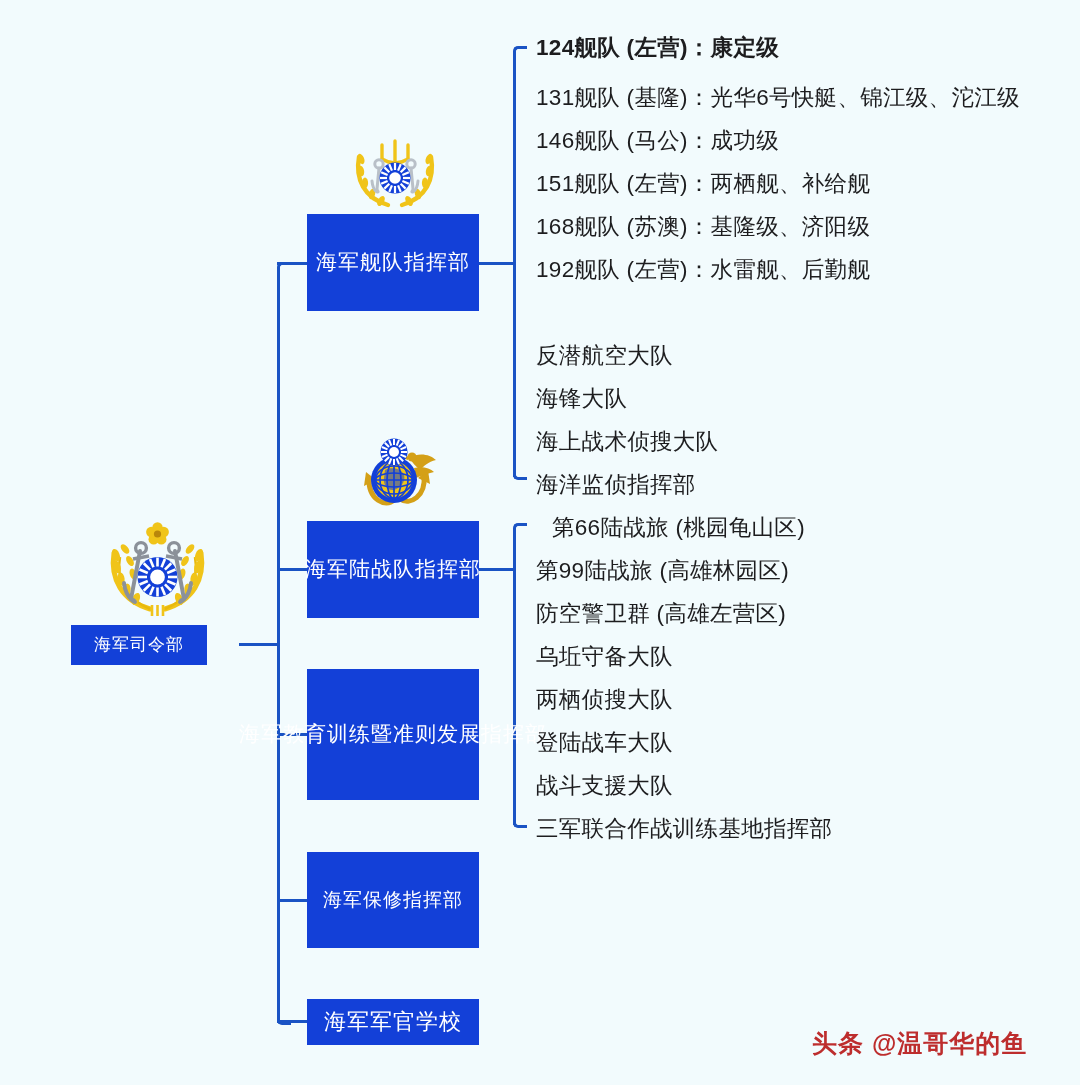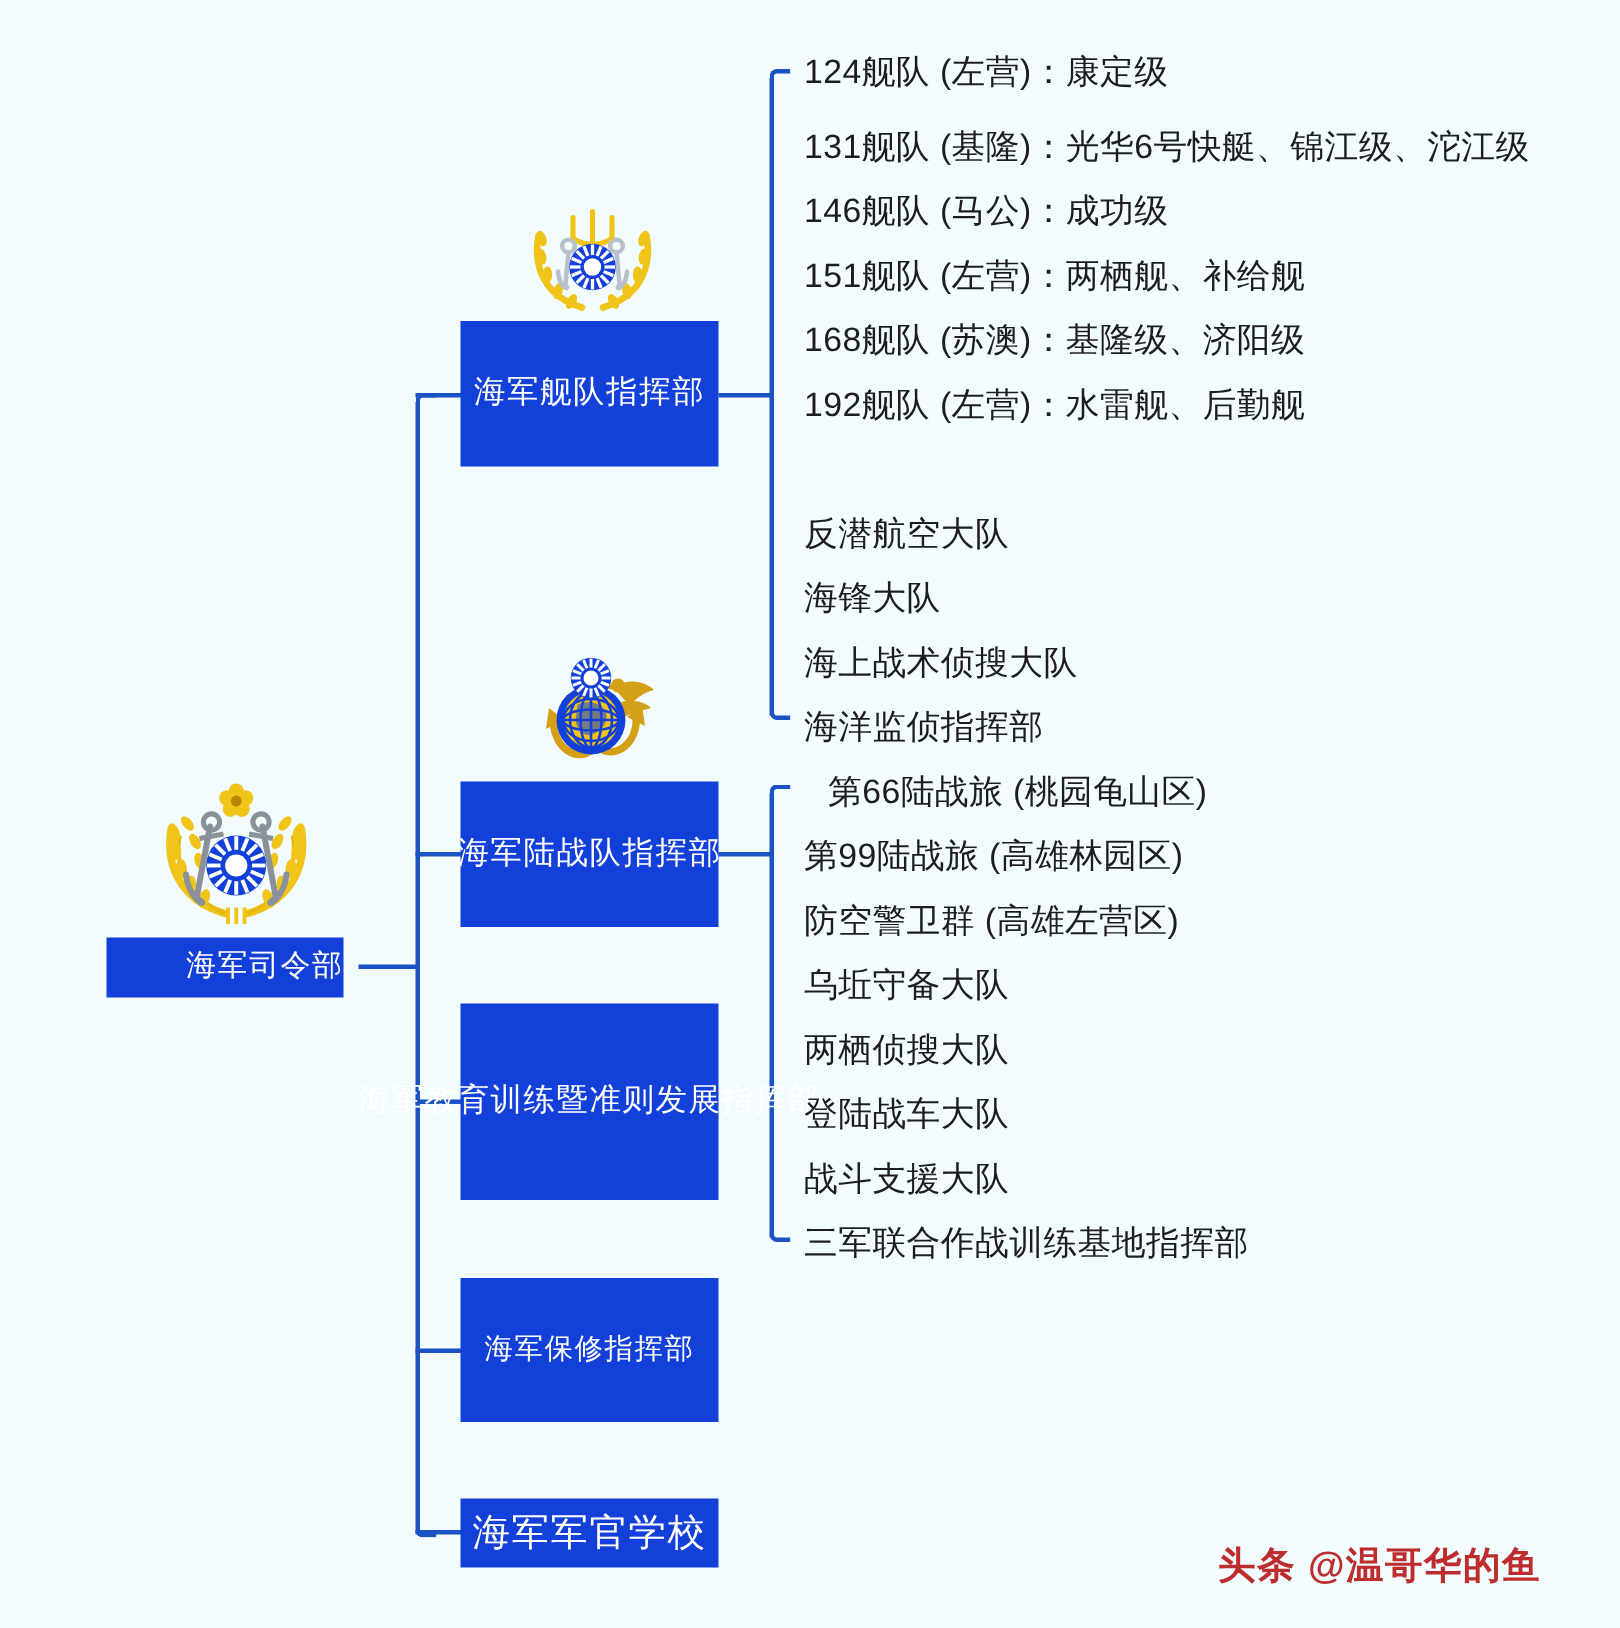--- a/index.html
+++ b/index.html
@@ -49,23 +49,22 @@
     justify-content: center;
     text-align: center;
     letter-spacing: 1px;
     line-height: 1.38;
     box-sizing: border-box;
   }
   .node .ln { display: block; white-space: nowrap; }
 
   #node-root {
     left: 71px; top: 625px;
-    width: 158px; height: 40px;
-    font-size: 20px;
-    justify-content: flex-end;
+    width: 136px; height: 40px;
+    font-size: 17px;
   }
   #node-fleet {
     left: 307px; top: 214px;
     width: 172px; height: 97px;
     font-size: 21px;
   }
   #node-marine {
     left: 307px; top: 521px;
     width: 172px; height: 97px;
     font-size: 21px;
@@ -76,21 +75,21 @@
     font-size: 21px;
   }
   #node-maintenance {
     left: 307px; top: 852px;
     width: 172px; height: 96px;
     font-size: 19px;
   }
   #node-academy {
     left: 307px; top: 999px;
     width: 172px; height: 46px;
-    font-size: 25px;
+    font-size: 22px;
   }
 
   
   .leaf {
     position: absolute;
     left: 536px;
     font-size: 22.5px;
     color: #1d1d1f;
     white-space: nowrap;
     letter-spacing: 0.3px;
@@ -357,21 +356,21 @@
 
   <div class="node" id="node-maintenance">
     <span class="ln">海军保修</span>
     <span class="ln">指挥部</span>
   </div>
 
   <div class="node" id="node-academy">
     <span class="ln">海军军官学校</span>
   </div>
 
-  <div class="leaf" style="top:37px;">124舰队 (左营)：康定级</div>
+  <div class="leaf" style="top:37px;font-weight:bold;">124舰队 (左营)：康定级</div>
   <div class="leaf" style="top:87px;">131舰队 (基隆)：光华6号快艇、锦江级、沱江级</div>
   <div class="leaf" style="top:130px;">146舰队 (马公)：成功级</div>
   <div class="leaf" style="top:173px;">151舰队 (左营)：两栖舰、补给舰</div>
   <div class="leaf" style="top:216px;">168舰队 (苏澳)：基隆级、济阳级</div>
   <div class="leaf" style="top:259px;">192舰队 (左营)：水雷舰、后勤舰</div>
   <div class="leaf" style="top:345px;">反潜航空大队</div>
   <div class="leaf" style="top:388px;">海锋大队</div>
   <div class="leaf" style="top:431px;">海上战术侦搜大队</div>
   <div class="leaf" style="top:474px;">海洋监侦指挥部</div>
 

